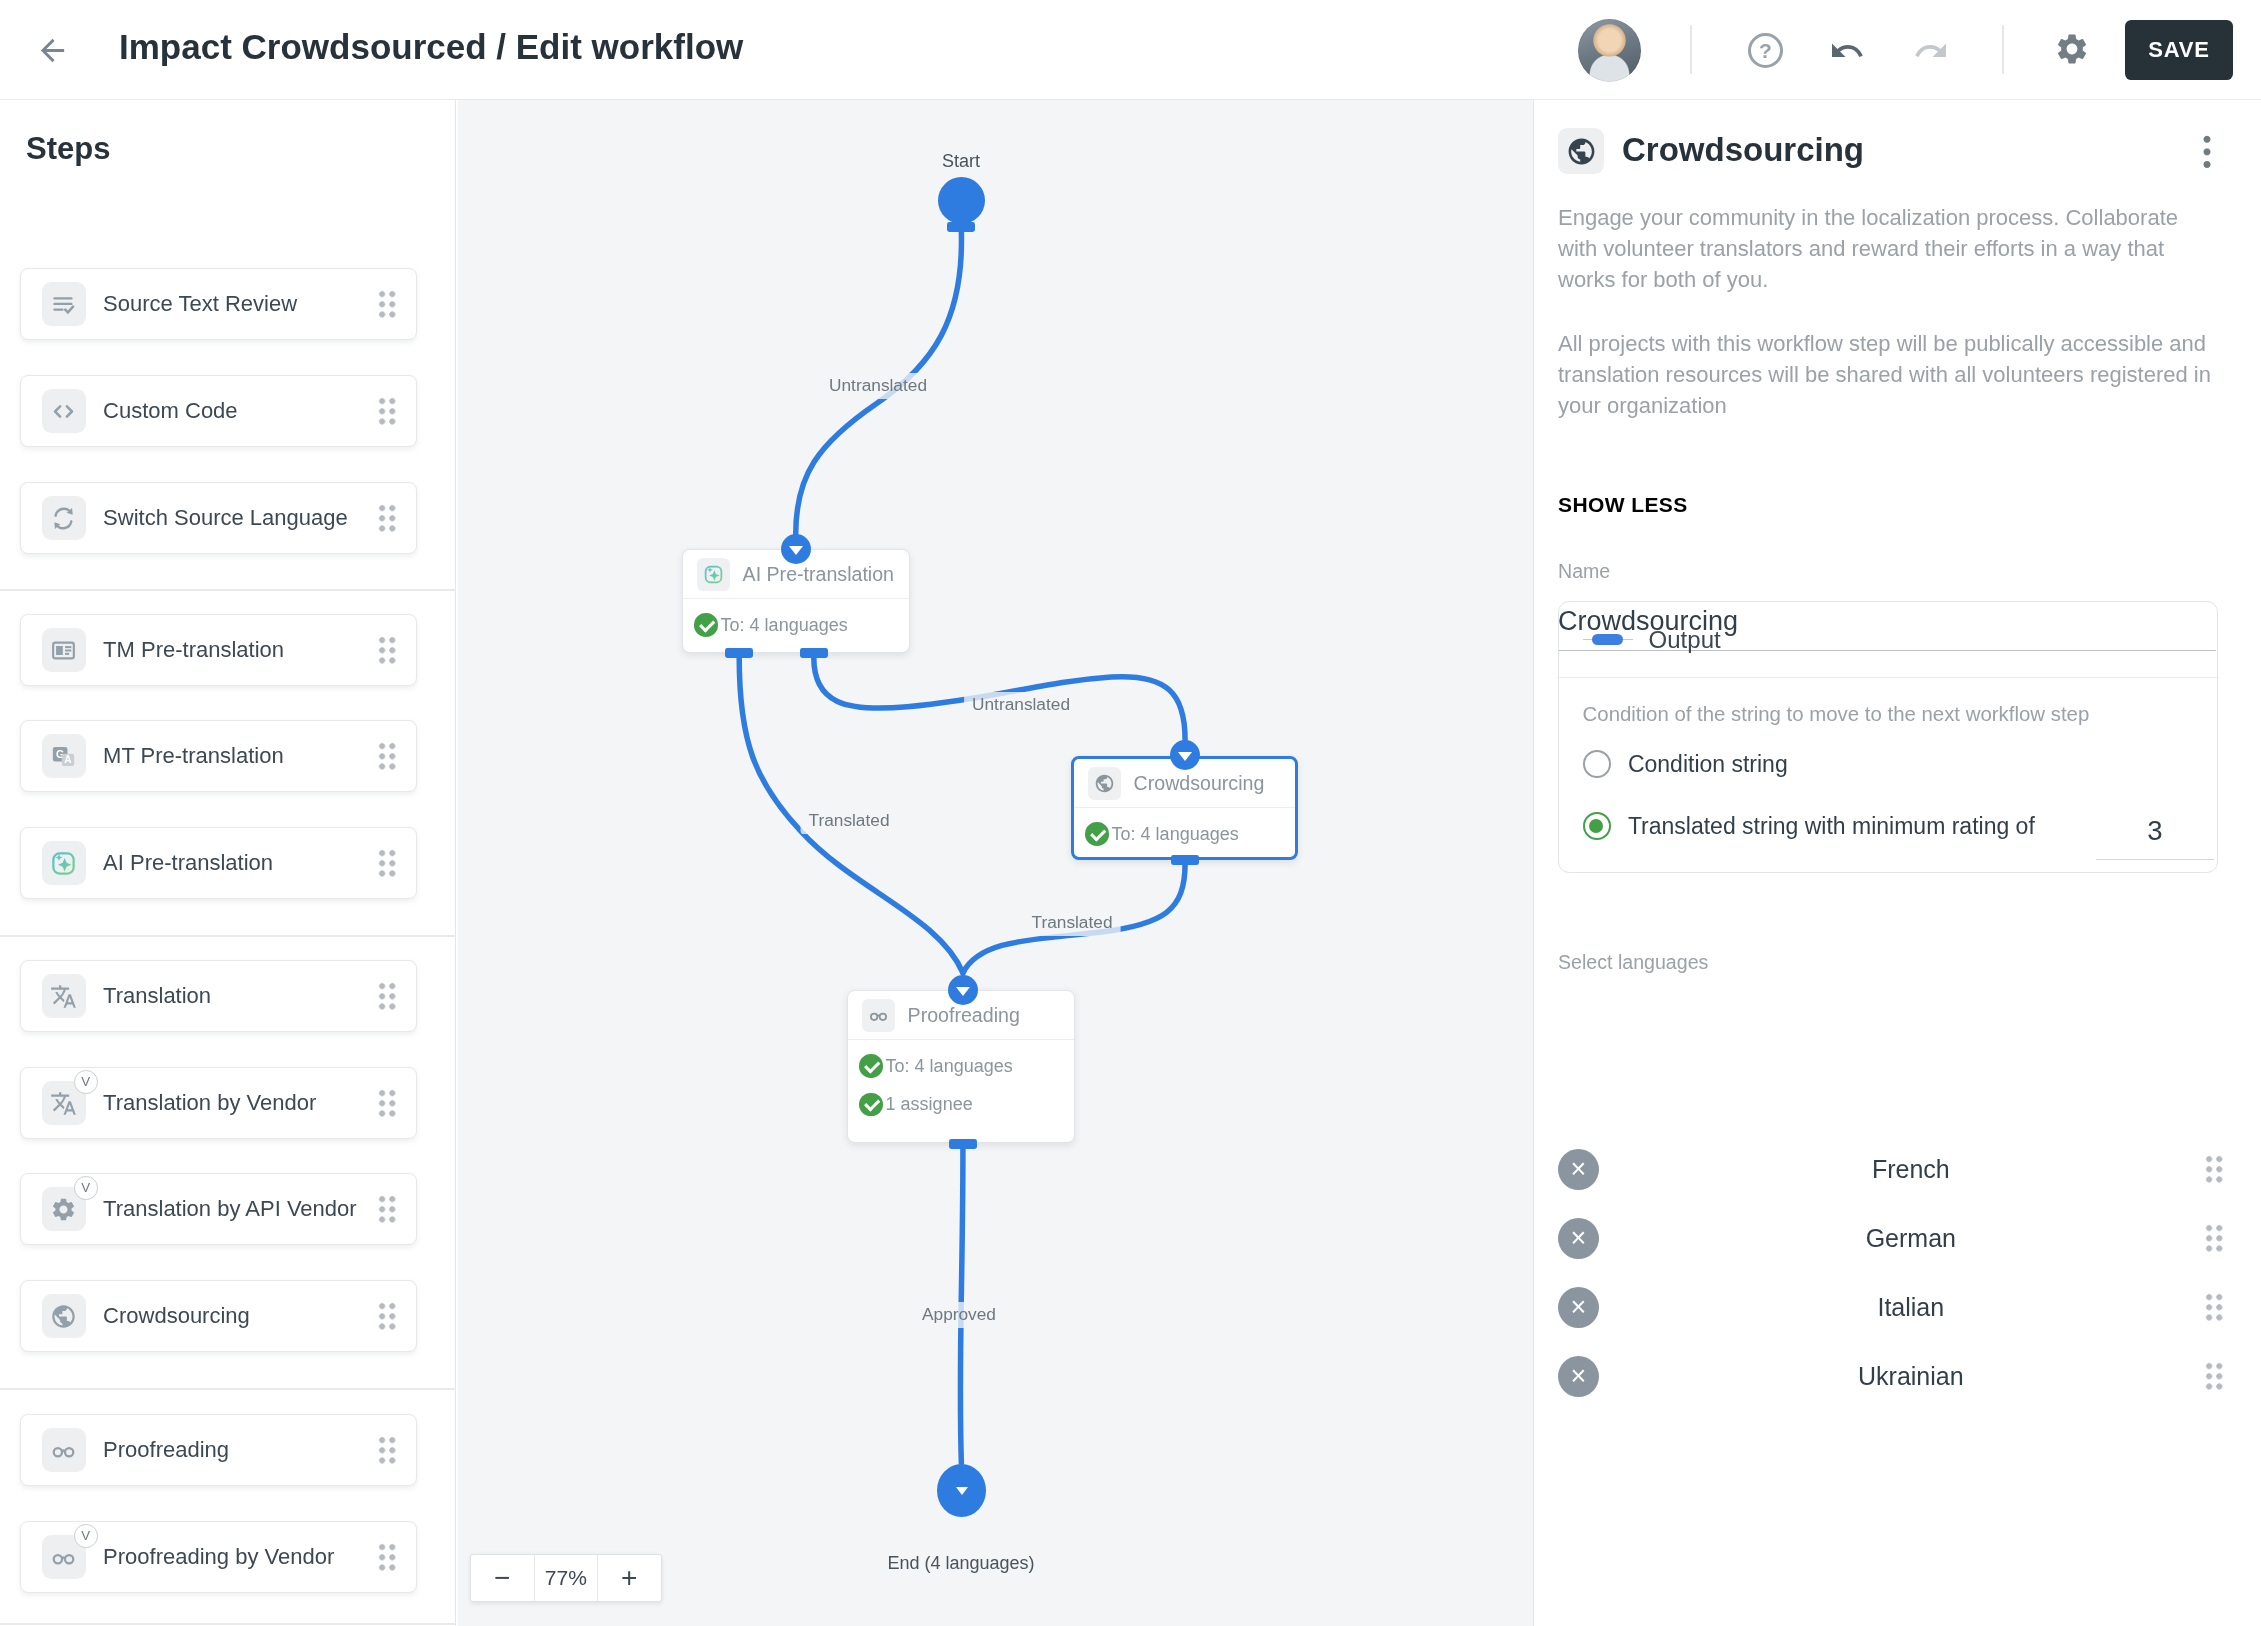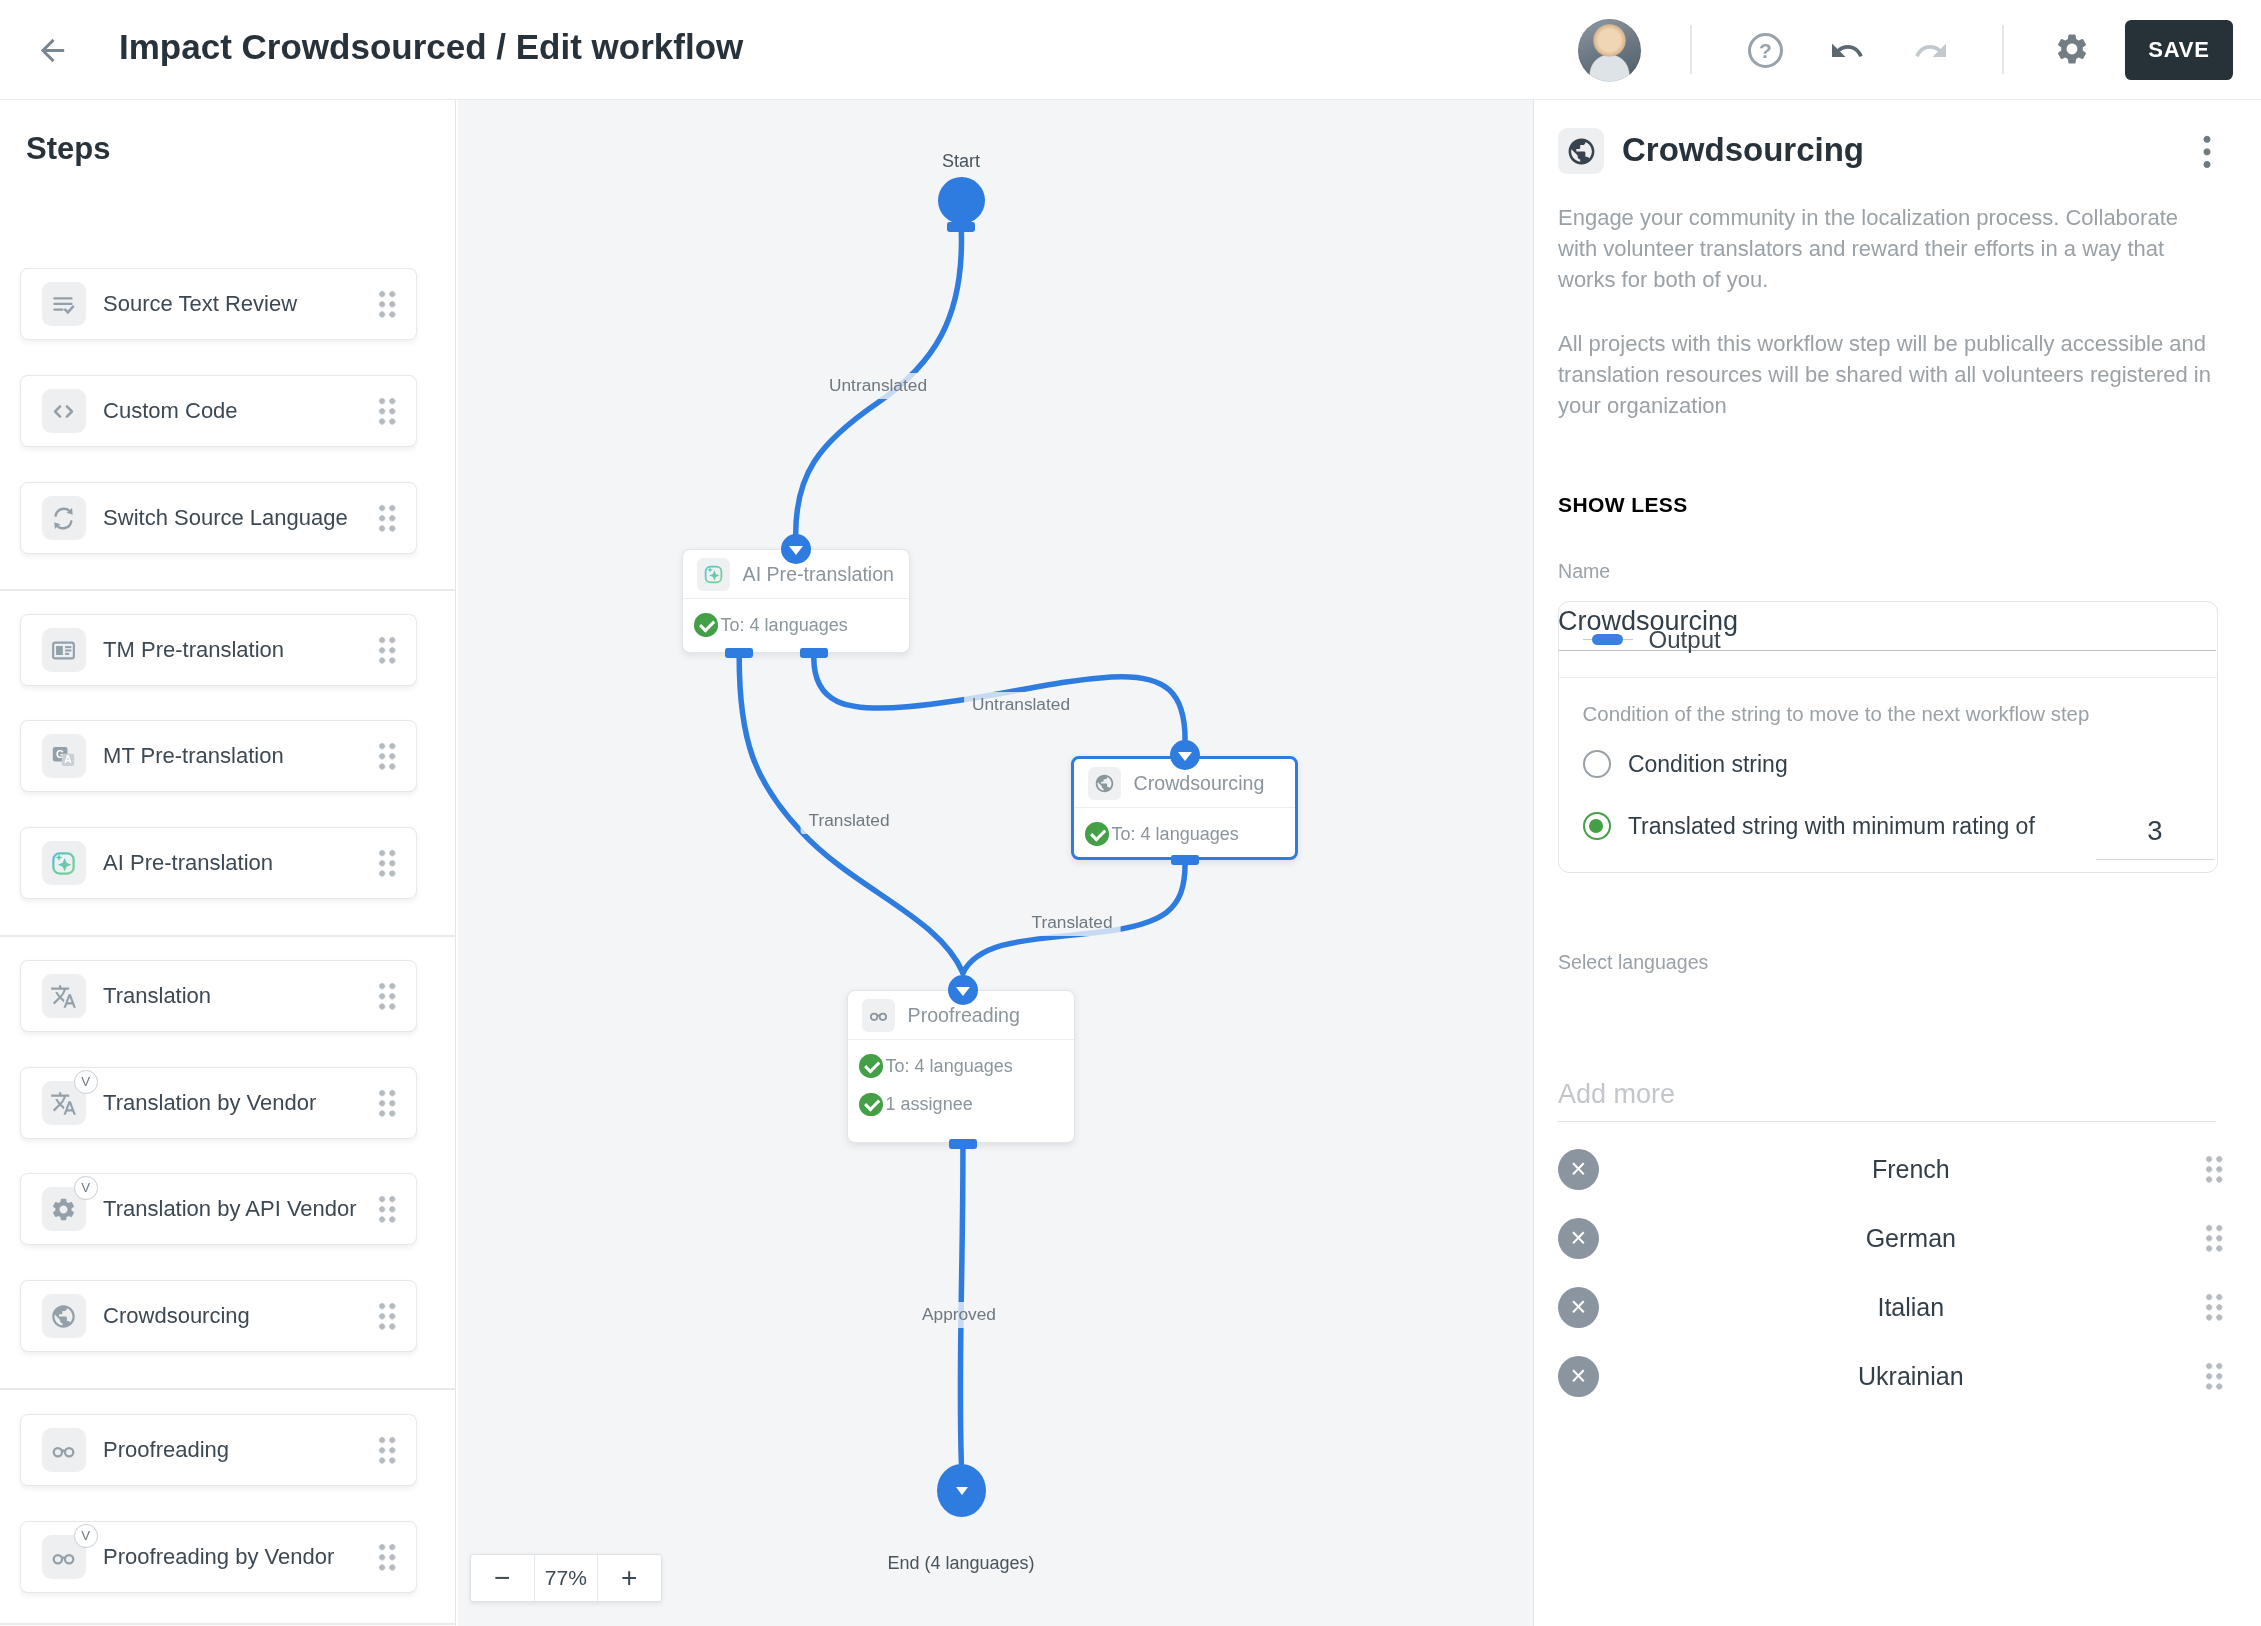--- a/index.html
+++ b/index.html
@@ -434,21 +434,20 @@
       <span class="radio-lbl">Condition string</span>
     </div>
     <div class="radio-row" style="top:210px">
       <span class="radio sel"></span>
       <span class="radio-lbl">Translated string with minimum rating of</span>
     </div>
     <input class="rating-input" value="3" style="">
   </div>
 
   <div class="fld-label" style="top:851px">Select languages</div>
-  <input class="addmore-input" placeholder="Add more" style="">
 
   <div class="lang-row" style="top:1046px">
     <span class="x-chip">×</span>
     <span class="lang-lbl">French</span>
     <span class="dots"></span>
   </div>
   <div class="lang-row" style="top:1115px">
     <span class="x-chip">×</span>
     <span class="lang-lbl">German</span>
     <span class="dots"></span>

